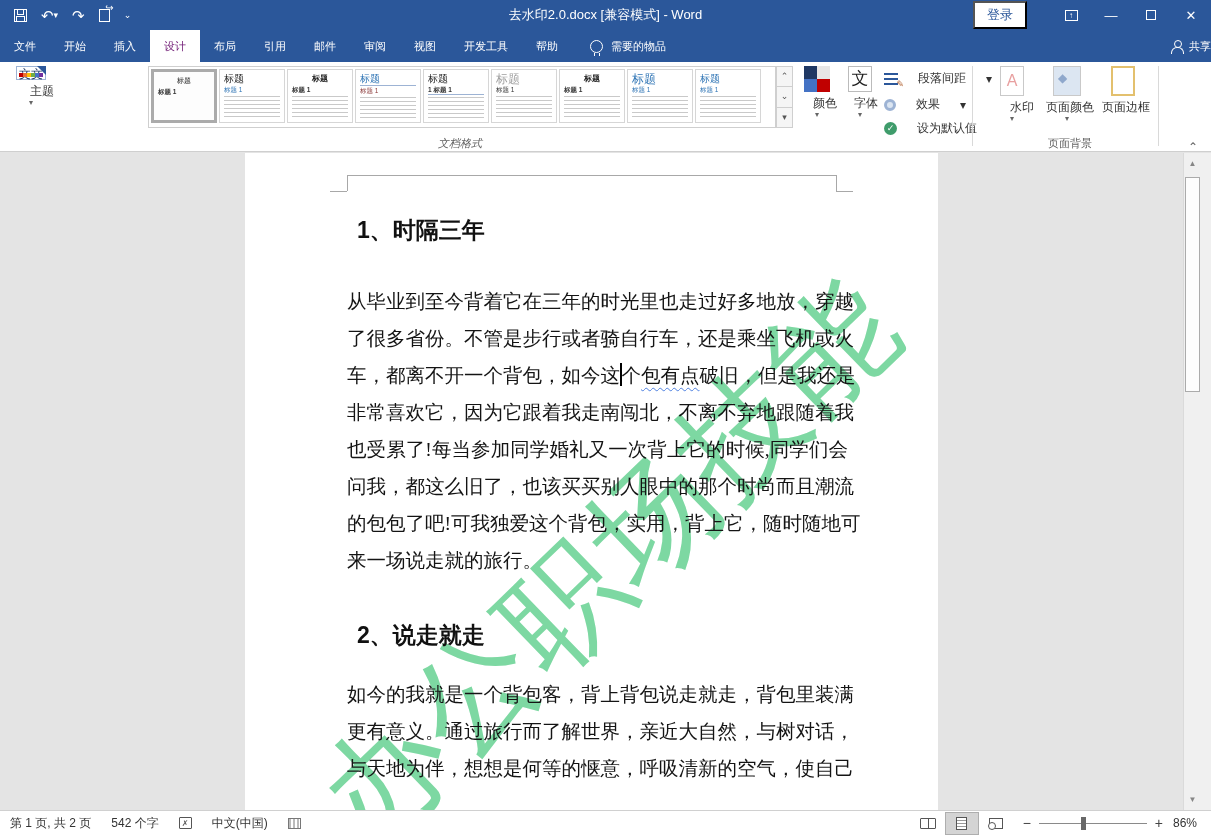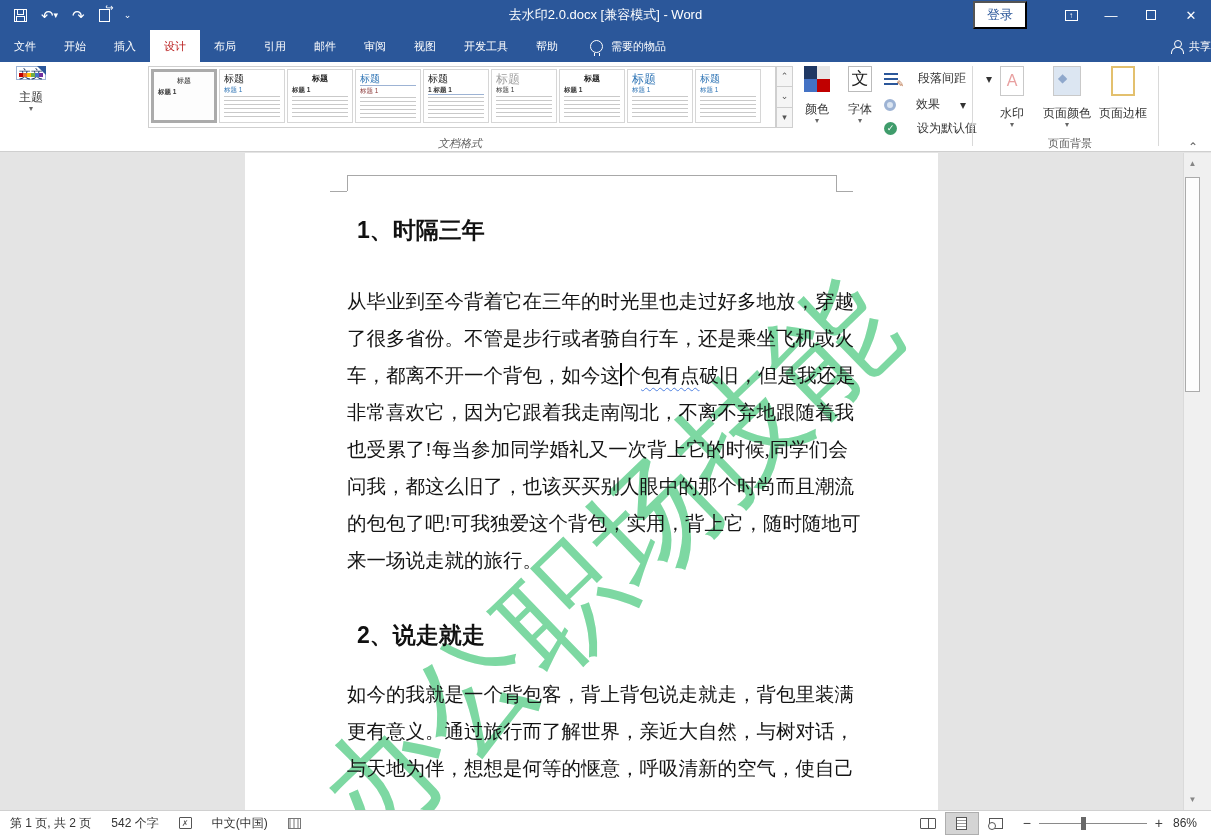--- a/index.html
+++ b/index.html
@@ -20,35 +20,35 @@
   .win-title { position:absolute; left:0; right:0; text-align:center; pointer-events:none; }
   .tb-right { margin-left:auto; display:flex; align-items:center; height:30px; }
   .login-btn { background:#fff; color:#2b579a; font-size:13px; padding:3px 12px; margin-right:24px; }
   .winctl { width:40px; height:30px; display:flex; align-items:center; justify-content:center; font-size:13px; color:#fff; }
   .icon-ribbonopts { width:13px; height:11px; border:1.3px solid #fff; position:relative; font-size:8px; text-align:center; line-height:9px; }
   .maxbox { width:10px; height:10px; border:1.3px solid #fff; }
 
   
   .tabrow { position:absolute; left:0; top:30px; width:1211px; height:32px; background:#2b579a; display:flex; align-items:stretch; font-size:11px; color:#fff; }
   .tab { padding:0 14px; display:flex; align-items:center; cursor:default; }
-  .tab.active { background:#fff; color:#b91c1c; }
+  .tab.active { background:#fff; color:#701a75; }
   .searchbox { display:flex; align-items:center; gap:8px; margin-left:18px; }
   .bulb { width:13px; height:13px; border:1.5px solid #fff; border-radius:50%; position:relative; }
   .bulb::after { content:""; position:absolute; left:3px; bottom:-4px; width:4px; height:3px; border-left:1.5px solid #fff; border-right:1.5px solid #fff; }
   .share { margin-left:auto; display:flex; align-items:center; gap:6px; }
   .person { width:12px; height:12px; position:relative; }
   .person::before { content:""; position:absolute; left:3px; top:0; width:6px; height:6px; border:1.3px solid #fff; border-radius:50%; }
   .person::after { content:""; position:absolute; left:0; bottom:-2px; width:11px; height:6px; border:1.3px solid #fff; border-bottom:none; border-radius:6px 6px 0 0; }
 
   
   .ribbon { position:absolute; left:0; top:62px; width:1211px; height:90px; background:#fff; border-bottom:1px solid #cfcfcf; font-size:12px; color:#333; }
   .grouplabel { position:absolute; top:74px; font-size:11px; color:#5f5f5f; text-align:center; }
   .gsep { position:absolute; top:4px; height:80px; width:1px; background:#d9d9d9; }
   .bigbtn { position:absolute; top:4px; text-align:center; color:#333; }
-  .bigbtn .lbl { margin-top:9px; }
+  .bigbtn .lbl { margin-top:3px;text-align:right; }
   .bigbtn .car { font-size:8px; color:#666; line-height:5px; }
 
   .icon-themes { width:30px; height:14px; margin:0 auto; border:1px solid #9db3d4; position:relative; background:#fff; font-size:12px; color:#1f3864; line-height:14px; }
   .icon-themes::after { content:""; position:absolute; right:-1px; top:-1px; border-style:solid; border-width:0 9px 9px 0; border-color:transparent #2b579a transparent transparent; }
   .theme-strip { position:absolute; left:2px; bottom:2px; width:24px; height:4px;
      background:linear-gradient(90deg,#c00000 0 4px,#e97132 4px 8px,#ffc000 8px 12px,#70ad47 12px 16px,#4472c4 16px 20px,#7030a0 20px 24px); }
 
   .gallery { position:absolute; left:148px; top:4px; width:628px; height:62px; border:1px solid #cfcfcf; background:#fff; display:flex; padding:2px; gap:2px; }
   .thumb { width:66px; height:54px; border:1px solid #d6d6d6; background:#fff; padding:3px 4px; overflow:hidden; position:relative; }
   .thumb.sel { border:3px solid #ababab; background:#fdfdfd; }

